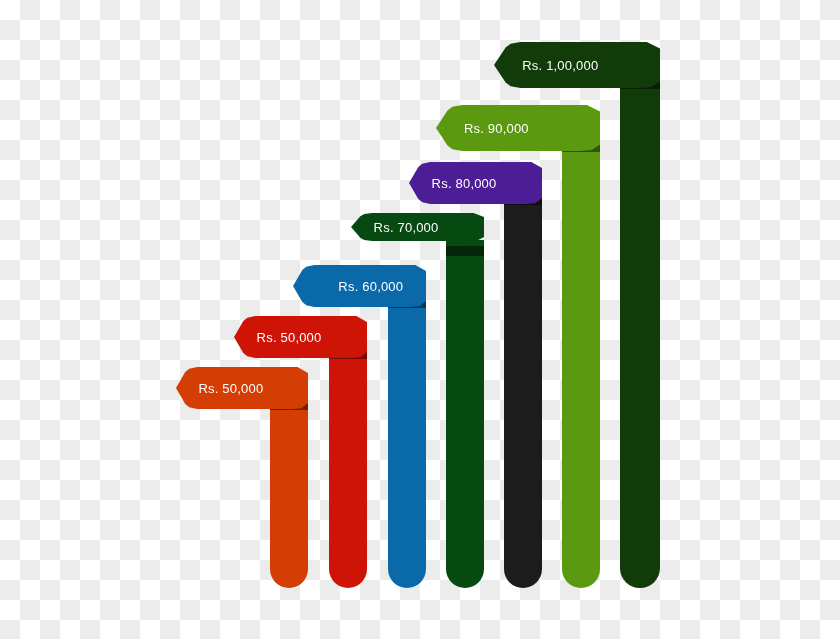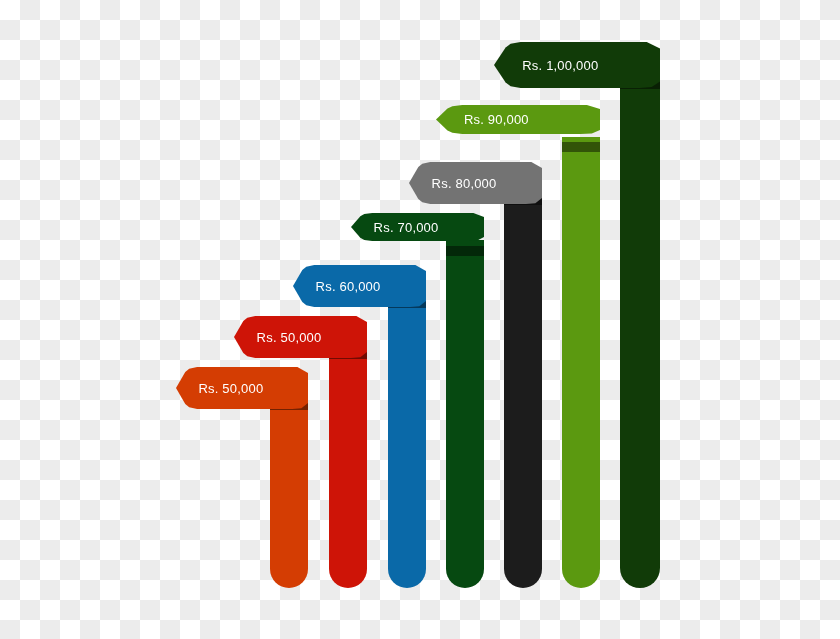--- a/index.html
+++ b/index.html
@@ -71,42 +71,42 @@
     <div class="bar-group">
       <div class="bar" style="left: 329px; top: 343px; width: 38px; height: 245px; background: rgb(206, 20, 7);"></div>
       <div class="bar-shadow" style="left: 329px; top: 349px; width: 38px; height: 10px;"></div>
       <div class="banner" style="left: 234px; top: 316px; width: 133px; height: 42px; background: rgb(206, 20, 7);">
         <span class="banner-label">Rs. 50,000</span>
       </div>
     </div>
     <div class="bar-group">
       <div class="bar" style="left: 388px; top: 292px; width: 38px; height: 296px; background: rgb(10, 105, 168);"></div>
       <div class="bar-shadow" style="left: 388px; top: 298px; width: 38px; height: 10px;"></div>
-      <div class="banner" style="left: 293px; top: 265px; width: 133px; height: 42px; background: rgb(10, 105, 168);">
+      <div class="banner" style="left: 293px; top: 265px; width: 133px; height: 42px; background: rgb(10, 105, 168); justify-content: center;">
         <span class="banner-label">Rs. 60,000</span>
       </div>
     </div>
     <div class="bar-group">
       <div class="bar" style="left: 446px; top: 240px; width: 38px; height: 348px; background: rgb(6, 73, 17);"></div>
       <div class="bar-shadow" style="left: 446px; top: 246px; width: 38px; height: 10px;"></div>
       <div class="banner" style="left: 351px; top: 213px; width: 133px; height: 28px; background: rgb(6, 73, 17);">
         <span class="banner-label">Rs. 70,000</span>
       </div>
     </div>
     <div class="bar-group">
       <div class="bar" style="left: 504px; top: 189px; width: 38px; height: 399px; background: rgb(28, 28, 28);"></div>
       <div class="bar-shadow" style="left: 504px; top: 195px; width: 38px; height: 10px;"></div>
-      <div class="banner" style="left: 409px; top: 162px; width: 133px; height: 42px; background: #737373;">
+      <div class="banner" style="left: 409px; top: 162px; width: 133px; height: 42px; background: #4c1d95;">
         <span class="banner-label">Rs. 80,000</span>
       </div>
     </div>
     <div class="bar-group">
       <div class="bar" style="left: 562px; top: 137px; width: 38px; height: 451px; background: rgb(91, 153, 16);"></div>
       <div class="bar-shadow" style="left: 562px; top: 142px; width: 38px; height: 10px;"></div>
-      <div class="banner" style="left: 436px; top: 105px; width: 164px; height: 29px; background: rgb(91, 153, 16);">
+      <div class="banner" style="left: 436px; top: 105px; width: 164px; height: 46px; background: rgb(91, 153, 16);">
         <span class="banner-label">Rs. 90,000</span>
       </div>
     </div>
     <div class="bar-group">
       <div class="bar" style="left: 620px; top: 74px; width: 40px; height: 514px; background: rgb(17, 59, 8);"></div>
       <div class="bar-shadow" style="left: 620px; top: 79px; width: 40px; height: 10px;"></div>
       <div class="banner" style="left: 494px; top: 42px; width: 166px; height: 46px; background: rgb(17, 59, 8);">
         <span class="banner-label">Rs. 1,00,000</span>
       </div>
     </div>

